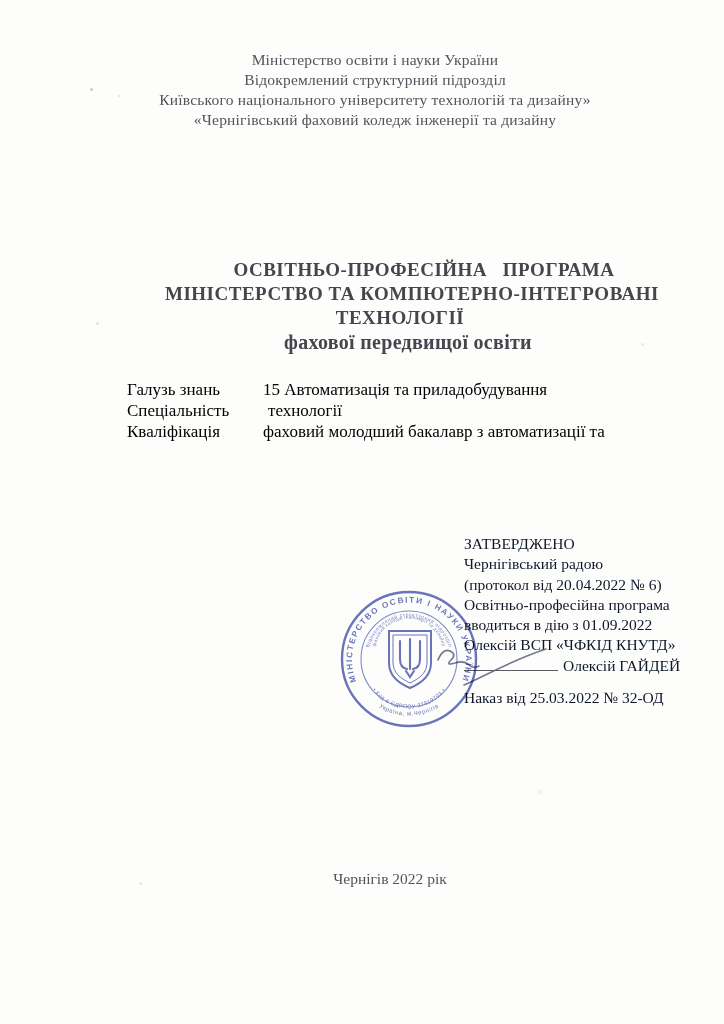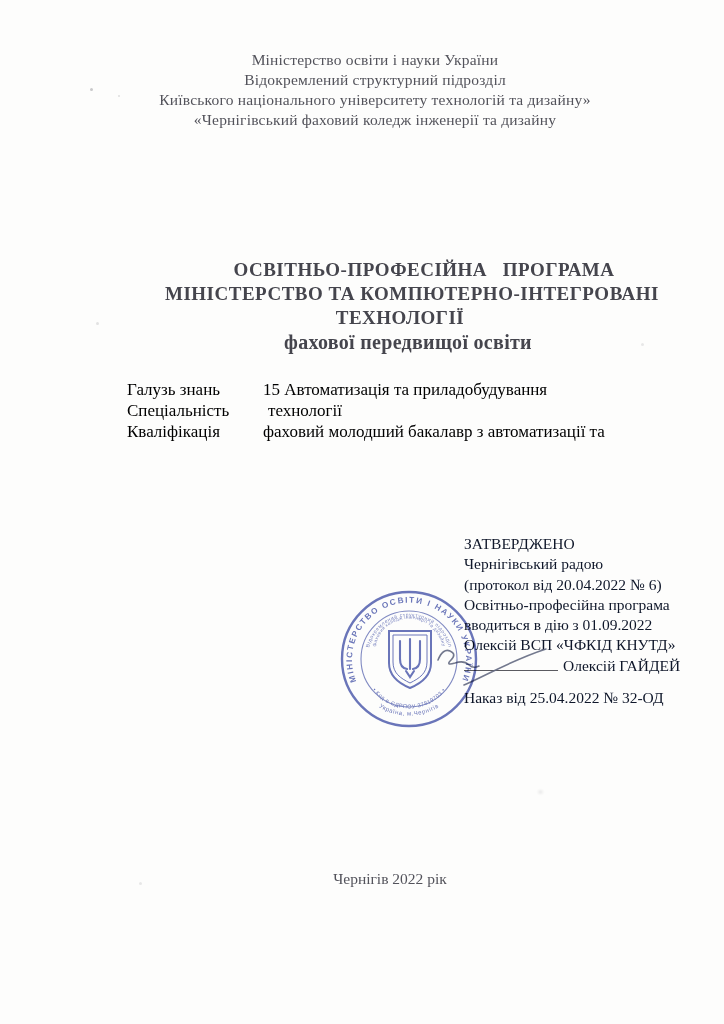--- a/index.html
+++ b/index.html
@@ -119,21 +119,21 @@
   <div class="approval">
     <div>ЗАТВЕРДЖЕНО</div>
     <div>Чернігівський радою</div>
     <div>(протокол від 20.04.2022 № 6)</div>
     <div>Освітньо-професійна програма</div>
     <div>вводиться в дію з 01.09.2022</div>
     <div>Олексій ВСП «ЧФКІД КНУТД»</div>
     <div class="sig-row">
       <span class="sig-underline"></span><span>Олексій ГАЙДЕЙ</span>
     </div>
-    <div class="order-line">Наказ від 25.04.2022 № 32-ОД</div>
+    <div class="order-line">Наказ від 25.03.2022 № 32-ОД</div>
   </div>
 
   <svg class="sig-scribble" width="140" height="55" viewBox="0 0 140 55">
     <g fill="none" stroke="#646a82" stroke-width="1.6" stroke-linecap="round" opacity="0.9">
       <path d="M8,22 q5,-12 12,-9 q7,3 1,9 q-6,6 4,3 q9,-3 14,2 q4,4 10,1"></path>
       <path d="M34,47 C55,38 82,22 116,11"></path>
     </g>
   </svg>
 
   <svg class="stamp" width="160" height="160" viewBox="0 0 160 160">

